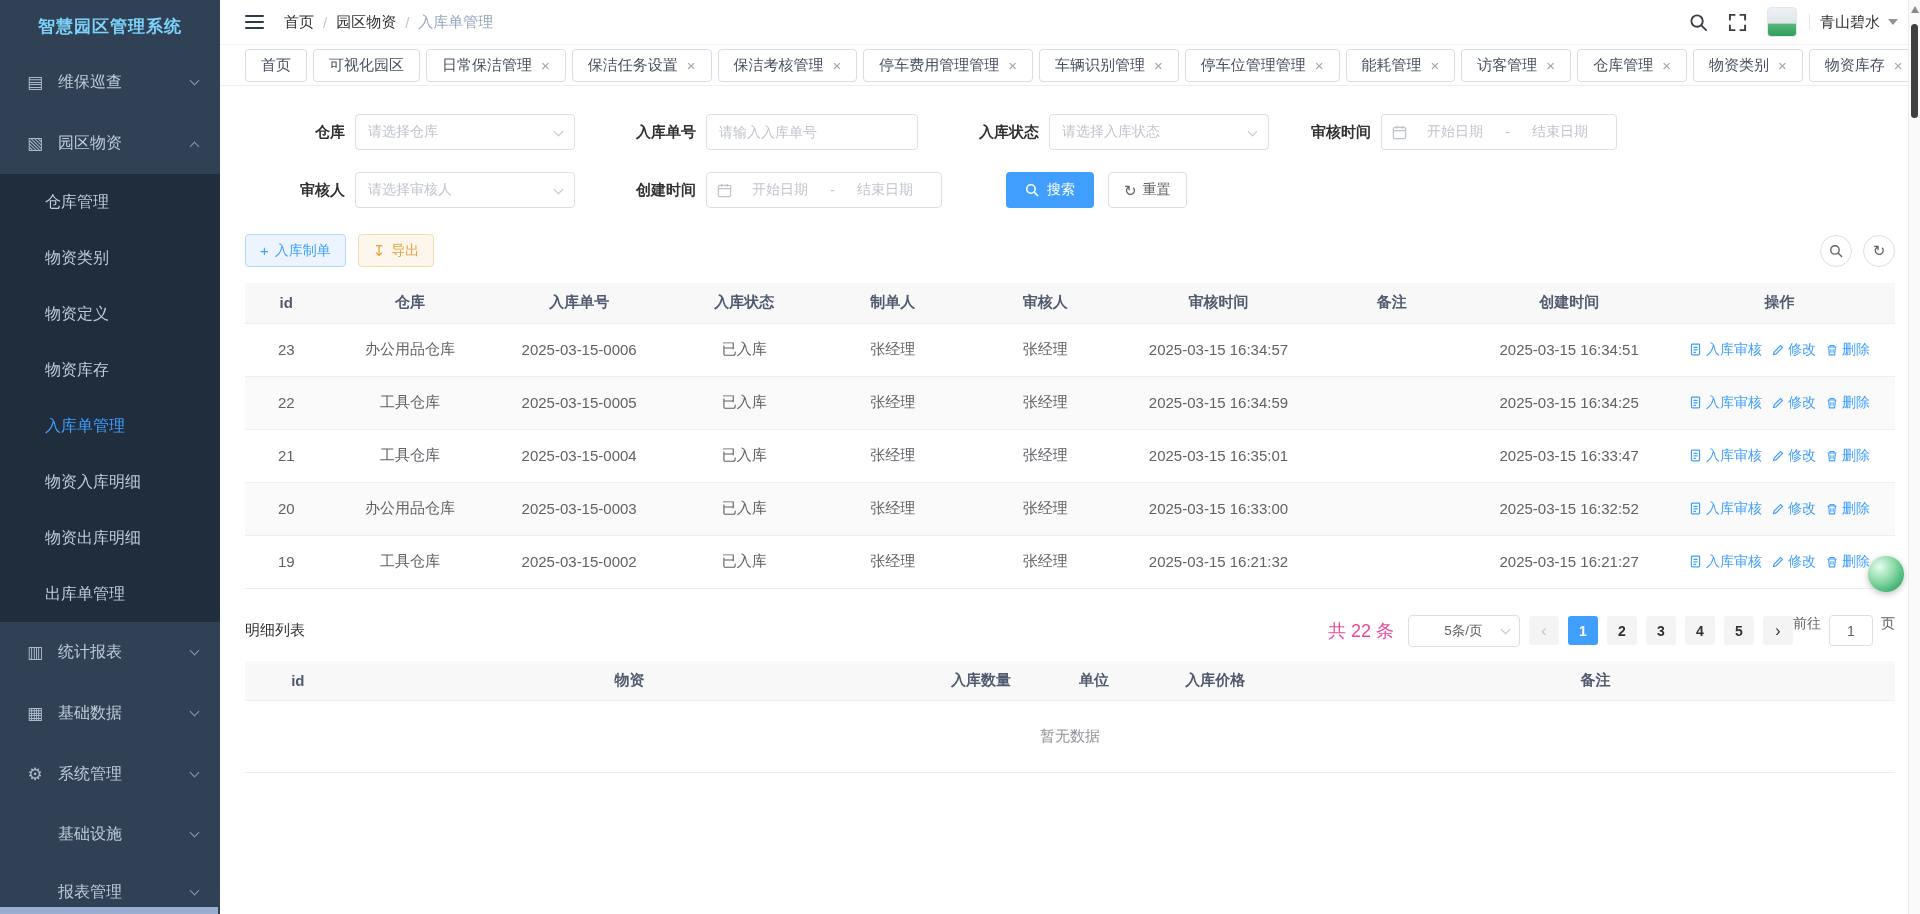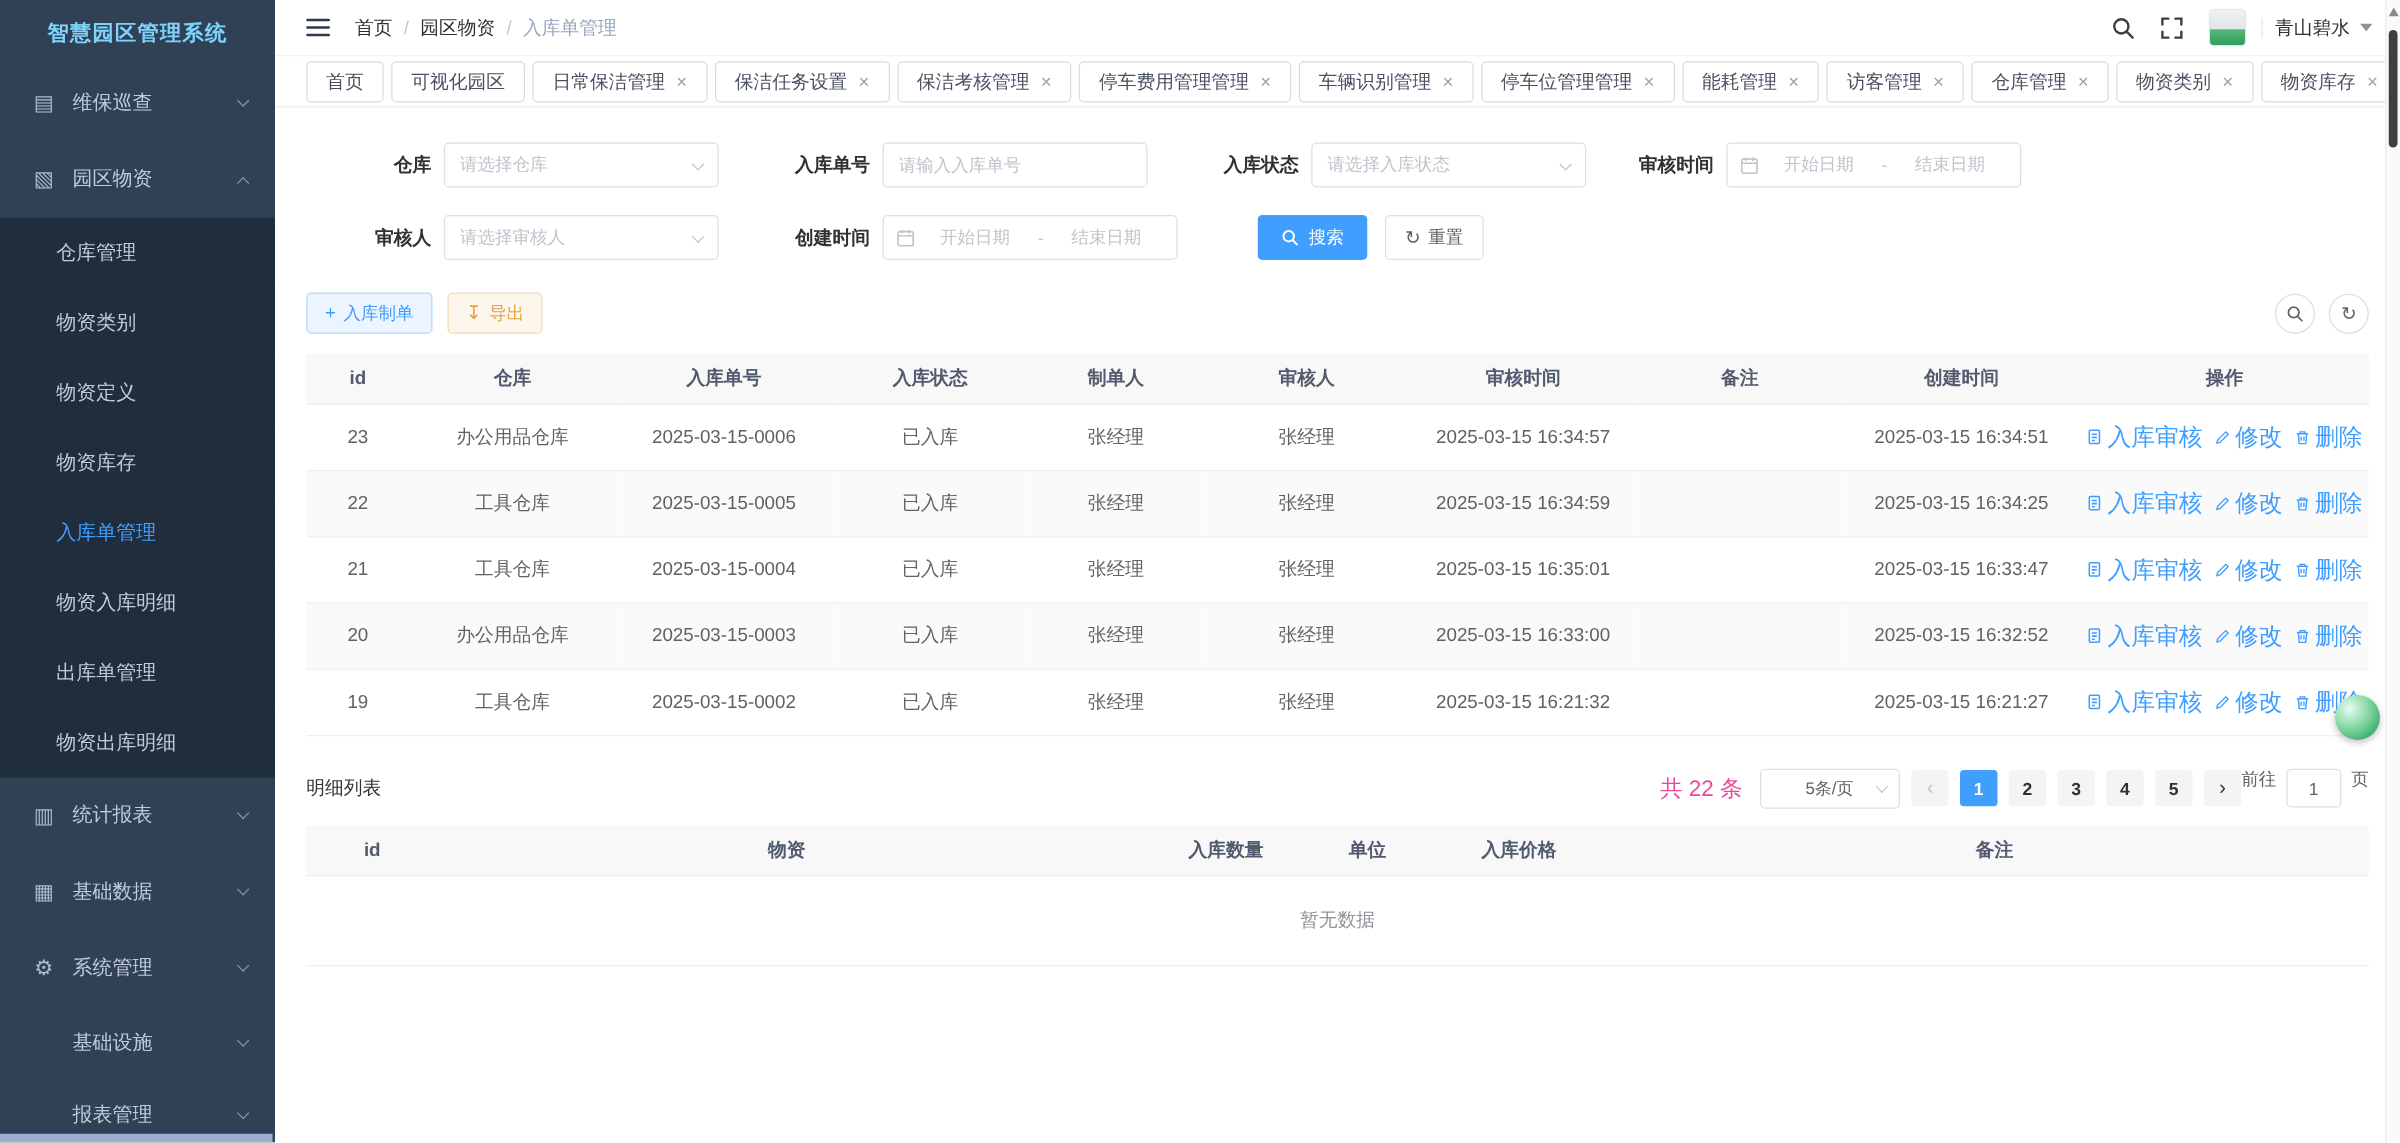--- a/index.html
+++ b/index.html
@@ -88,21 +88,21 @@
 
   
   .table-wrap{padding:16px 25px 0 25px}
   table{width:100%;border-collapse:collapse;font-size:15px;color:#606266;table-layout:fixed}
   thead th{height:40px;background:#f8f8f9;color:#515a6e;font-weight:700;font-size:15px;
     text-align:center;border-bottom:1px solid #ebeef5}
   tbody td{height:53px;text-align:center;border-bottom:1px solid #ebeef5;
     overflow:hidden;white-space:nowrap}
   tbody tr:nth-child(even){background:#fafafa}
   .ops{display:flex;align-items:center;justify-content:center;gap:10px;color:#409eff}
-  .op{display:inline-flex;align-items:center;gap:4px;font-size:19px;cursor:pointer;white-space:nowrap}
+  .op{display:inline-flex;align-items:center;gap:4px;font-size:14px;cursor:pointer;white-space:nowrap}
 
   
   .detail-bar{display:flex;align-items:center;padding:26px 25px 0 25px}
   .detail-title{font-size:15px;color:#303133}
   .pager{margin-left:auto;display:flex;align-items:center;font-size:14px;color:#606266}
   .pager .total{margin-right:14px;font-size:18px;color:#ec4899}
   .psel{width:112px;height:32px;border:1px solid #dcdfe6;border-radius:4px;display:flex;align-items:center;
     padding:0 10px 0 16px;cursor:pointer}
   .psel .val{flex:1;font-size:13.5px;color:#606266;text-align:center}
   .psel .chev{border-color:#c0c4cc;margin-top:-2px}
@@ -183,27 +183,27 @@
         </div>
 
         <div class="menu-item dark">
 
           <span class="lbl">物资入库明细</span>
 
         </div>
 
         <div class="menu-item dark">
 
+          <span class="lbl">物资出库明细</span>
+
+        </div>
+
+        <div class="menu-item dark">
+
           <span class="lbl">出库单管理</span>
-
-        </div>
-
-        <div class="menu-item dark">
-
-          <span class="lbl">物资出库明细</span>
 
         </div>
 
         <div class="menu-item">
           <span class="mi-icon">▥</span>
           <span class="lbl">统计报表</span>
           <span class="chev down"></span>
         </div>
 
         <div class="menu-item">

